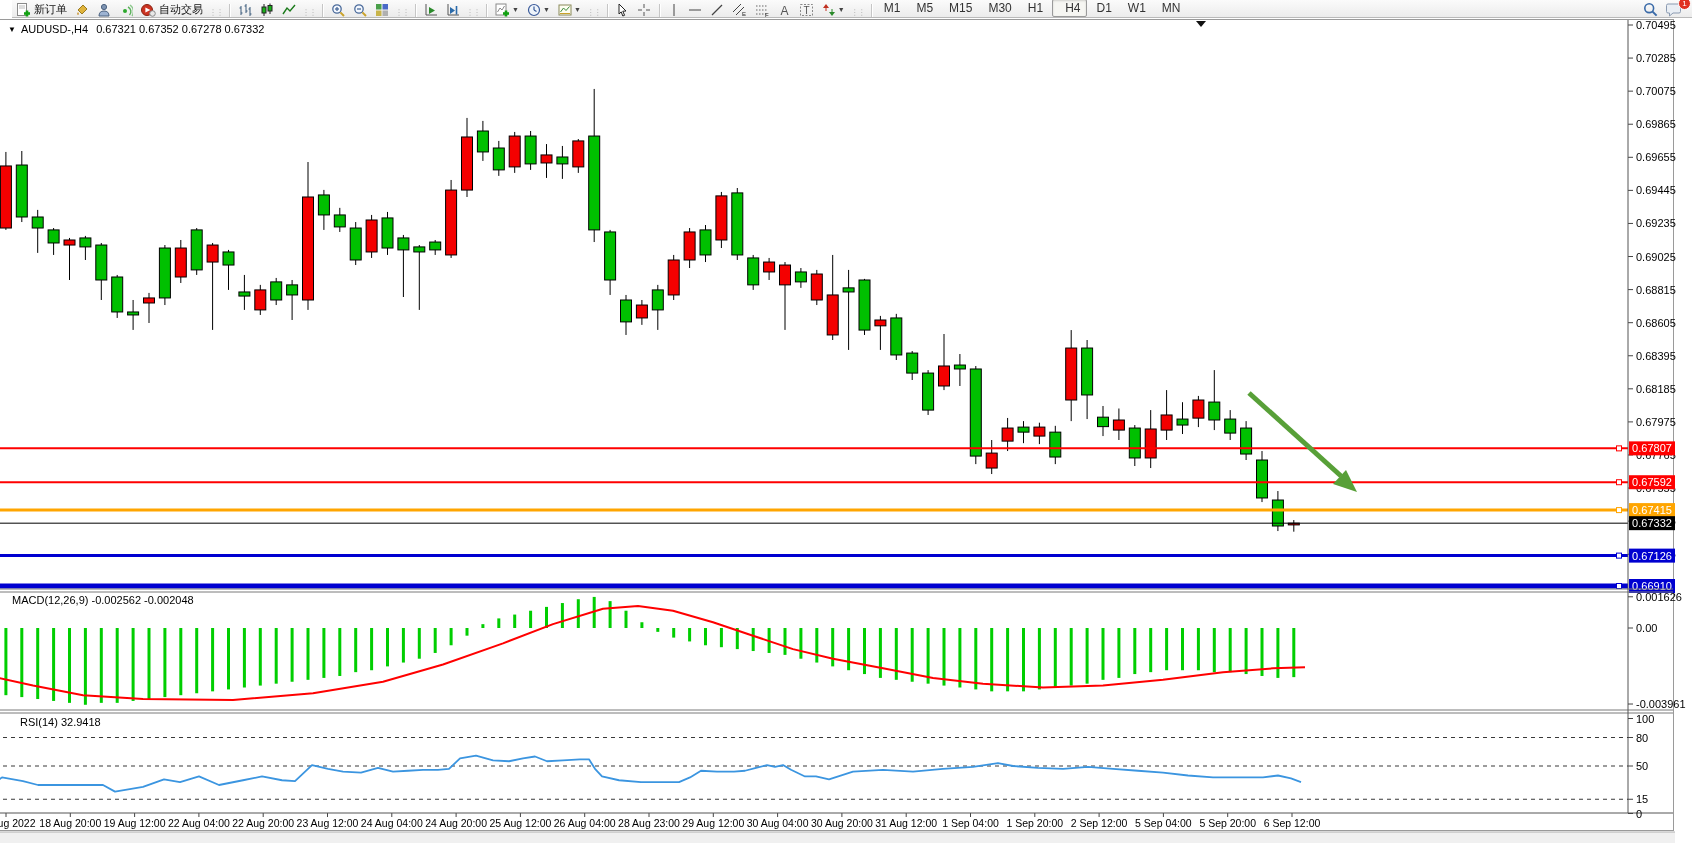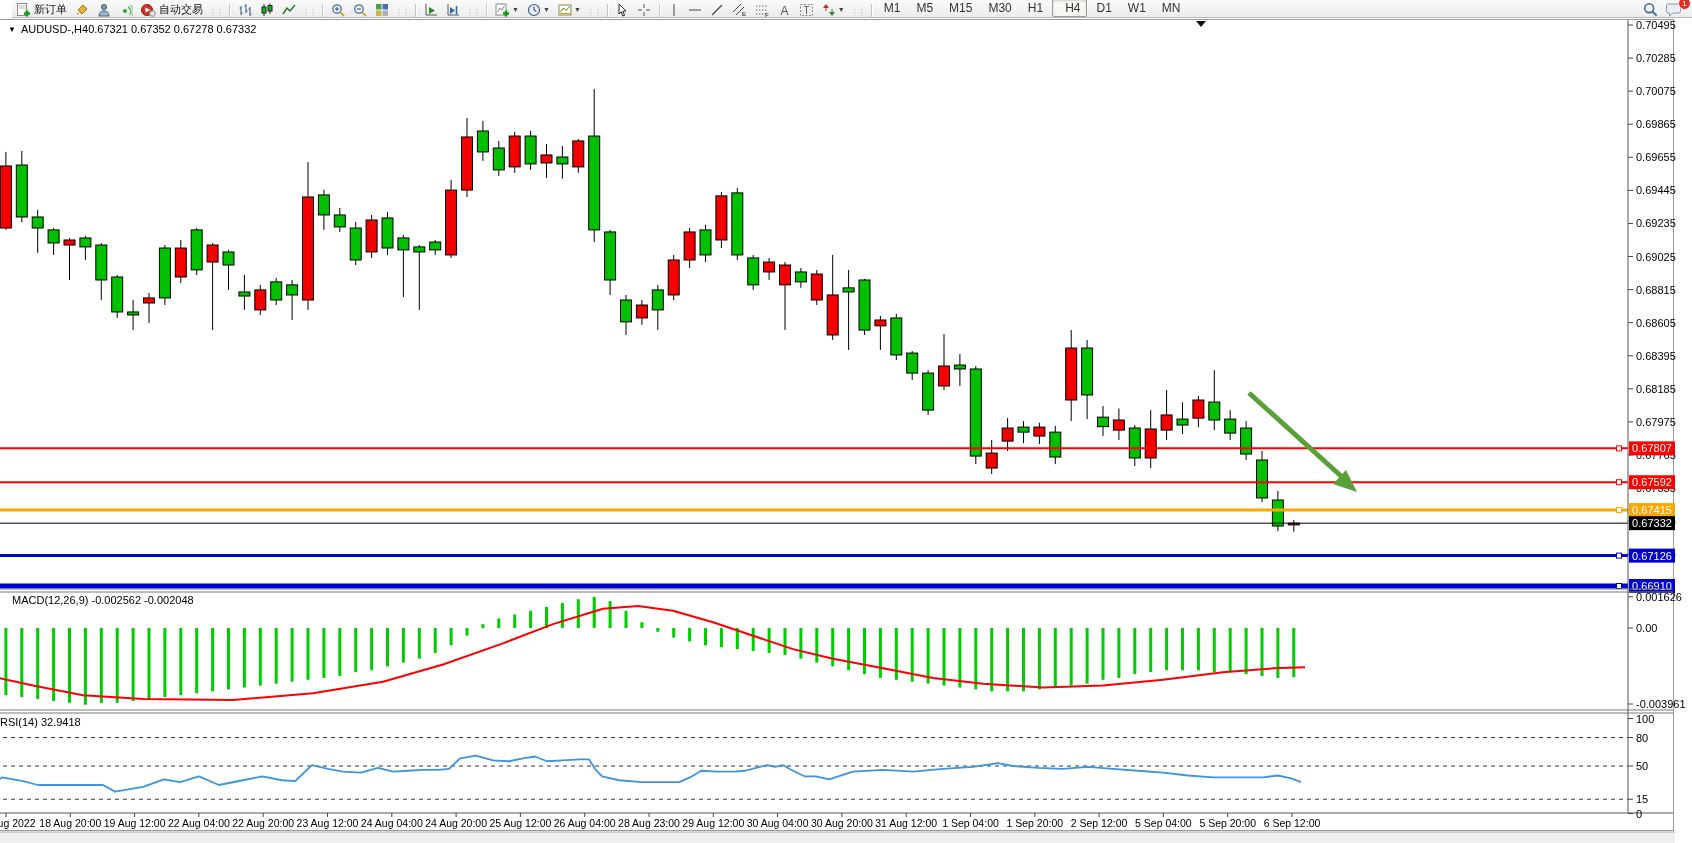--- a/index.html
+++ b/index.html
@@ -17,23 +17,23 @@
   .tf.active{border:1px solid #9a9a9a;background:#f6f6f2;box-shadow:inset 0 1px 2px rgba(0,0,0,.15);padding-left:12px;}
   #tb-right{margin-left:auto;display:flex;align-items:center;margin-right:6px;}
   .badge{position:absolute;top:-5px;right:-6px;background:#e03020;color:#fff;border-radius:50%;
     width:11px;height:11px;font-size:8px;display:flex;align-items:center;justify-content:center;border:1px solid #fff;}
   
   #chartwrap{position:absolute;top:17px;left:0;width:1692px;height:826px;}
   #chart-canvas{position:absolute;top:0;left:0;}
   .overlay-label{position:absolute;z-index:3;font-size:11px;color:#000;white-space:nowrap;}
   #symbol-title{top:6px;left:8px;}
   #symbol-title .tri{font-size:8px;margin-right:5px;position:relative;top:-1px;}
-  #symbol-title .ohlc{margin-left:0;}
+  #symbol-title .ohlc{margin-left:8px;}
   #macd-label{top:577px;left:12px;}
-  #rsi-label{top:699px;left:0;}
+  #rsi-label{top:699px;left:20px;}
 </style>
 </head>
 <body>
 
 <div id="app">
   <div id="toolbar">
     <div class="tbtn">
       <svg width="15" height="14" viewBox="0 0 15 14">
           <rect x="1.5" y="0.5" width="9" height="12" fill="#fff" stroke="#8a8a8a"></rect>
           <line x1="3" y1="3" x2="9" y2="3" stroke="#bbb"></line>

